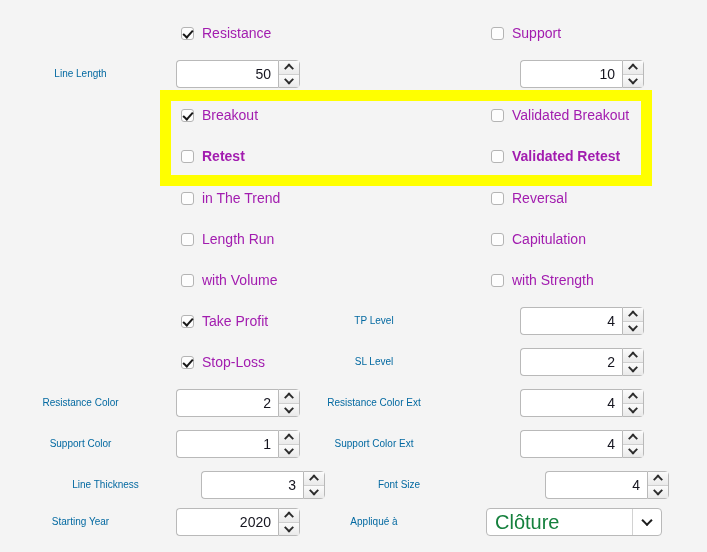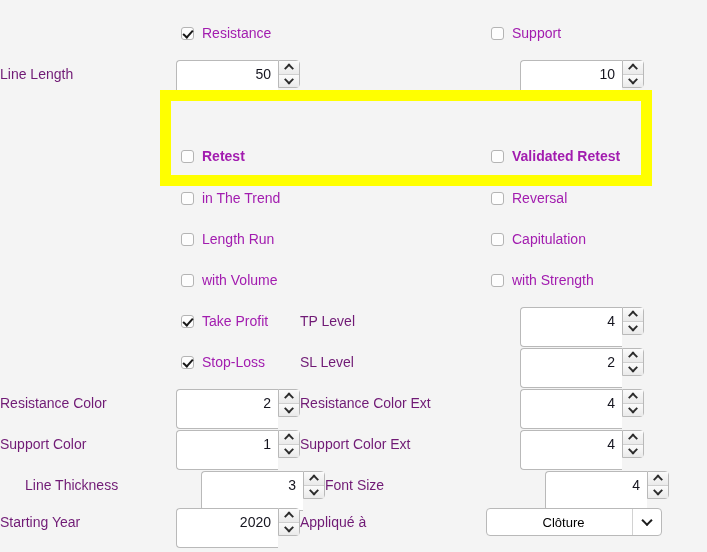--- a/index.html
+++ b/index.html
@@ -29,24 +29,24 @@
     position: absolute;
     left: 0;
     width: 707px;
     height: 34px;
   }
 
   .lbl {
     position: absolute;
     height: 34px;
     line-height: 34px;
-    text-align: left;
+    text-align: center;
     white-space: nowrap;
-    font-size: 14px;
-    color: #701a75;
+    font-size: 10px;
+    color: #0369a1;
   }
   .lbl.left-col  { left: 0px;   width: 161px; }
   .lbl.right-col { left: 300px; width: 148px; }
 
   
   .cb-wrap {
     position: absolute;
     height: 34px;
     display: flex;
     align-items: center;
@@ -100,21 +100,21 @@
     border: 1px solid #b9b9b9;
     border-right: none;
     border-radius: 4px 0 0 4px;
     background: #ffffff;
     text-align: right;
     padding: 0 7px 0 4px;
     font-family: "Liberation Sans", sans-serif;
     font-size: 14px;
     color: #15151f;
     line-height: 26px;
-    height: 40px;
+    height: 28px;
     outline: none;
   }
   .spin-btns {
     flex: 0 0 22px;
     width: 22px;
     box-sizing: border-box;
     border: 1px solid #b9b9b9;
     border-radius: 0 4px 4px 0;
     background: #f1f1f1;
     display: flex;
@@ -149,25 +149,24 @@
     box-sizing: border-box;
     border: 1px solid #b9b9b9;
     border-radius: 4px;
     background: #ffffff;
     display: flex;
     align-items: center;
   }
   .combo-value {
     flex: 1 1 auto;
     padding-left: 8px;
-    font-size: 13px;
-    color: #000000;
+    font-size: 20px;
+    color: #15803d;
     white-space: nowrap;
     overflow: hidden;
-    text-align: center;
   }
   .combo-arrow {
     flex: 0 0 28px;
     width: 28px;
     height: 100%;
     border-left: 1px solid #d2d2d2;
     position: relative;
   }
   .combo-arrow::after {
     content: "";
@@ -221,20 +220,30 @@
     </div>
     <div class="spin col-b">
       <div class="spin-field">10</div>
       <div class="spin-btns">
         <div class="spin-btn up"></div>
         <div class="spin-btn down"></div>
       </div>
     </div>
   </div>
 
+  <div class="row" style="top:98px;">
+    <div class="cb-wrap col-a">
+      <span class="cbox checked"></span>
+      <span class="cb-label">Breakout</span>
+    </div>
+    <div class="cb-wrap col-b">
+      <span class="cbox"></span>
+      <span class="cb-label">Validated Breakout</span>
+    </div>
+  </div>
 
   <div class="row" style="top:139px;font-weight:bold;">
     <div class="cb-wrap col-a">
       <span class="cbox"></span>
       <span class="cb-label">Retest</span>
     </div>
     <div class="cb-wrap col-b">
       <span class="cbox"></span>
       <span class="cb-label">Validated Retest</span>
     </div>

